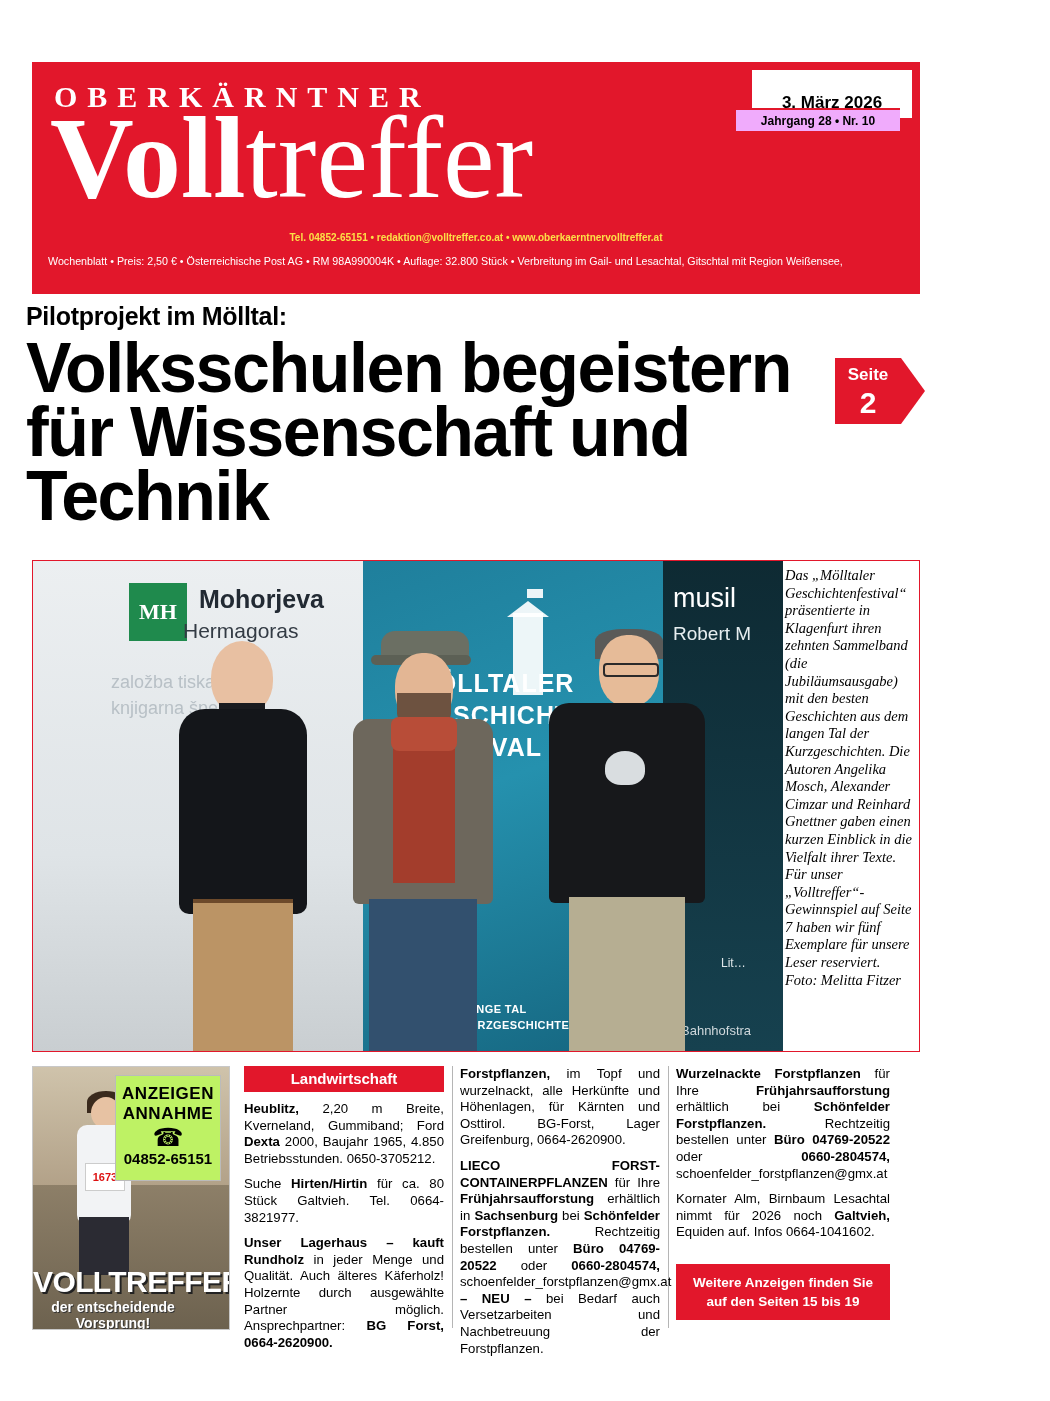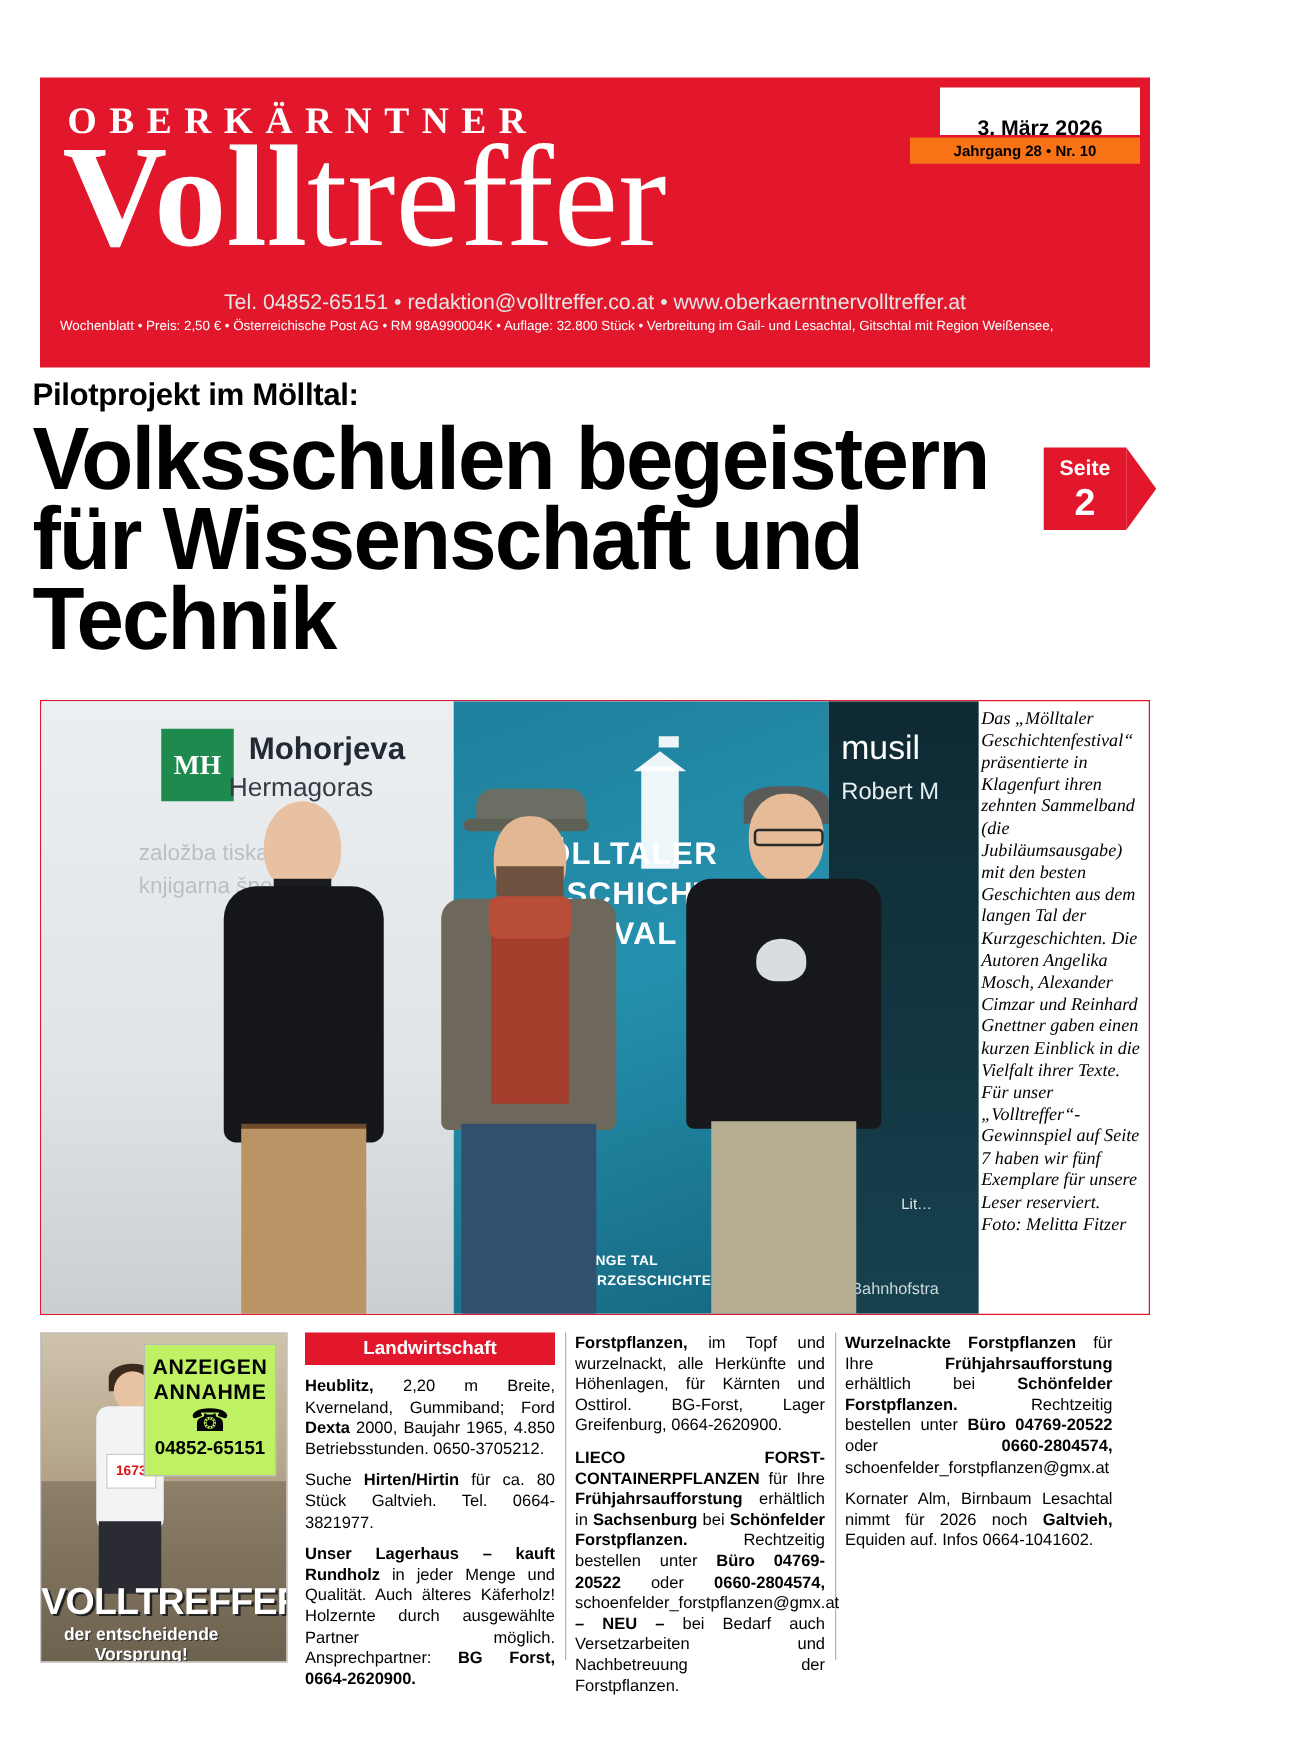--- a/index.html
+++ b/index.html
@@ -64,41 +64,41 @@
     background: #ffffff;
     color: #000000;
     text-align: center;
     font-size: 17px;
     font-weight: bold;
     padding: 23px 0 5px 0;
     box-sizing: border-box;
   }
   .issue-box {
     position: absolute;
-    right: 8px;
+    right: 20px;
     top: 46px;
-    width: 184px;
-    background: #f97316;
+    width: 164px;
+    background: #f0abfc;
     color: #000000;
     text-align: center;
     font-size: 12px;
     font-weight: bold;
     padding: 4px 0 3px 0;
     box-sizing: border-box;
     border-top: 2px solid #e2172b;
   }
   .contact-line {
     position: absolute;
     left: 0;
     right: 0;
     top: 170px;
     text-align: center;
-    font-size: 17px;
-    font-weight: normal;
-    color: #e5e5e5;
+    font-size: 10px;
+    font-weight: bold;
+    color: #fde047;
   }
   .legal-lines {
     position: absolute;
     left: 16px;
     right: 16px;
     top: 192px;
     font-size: 10.7px;
     line-height: 14.5px;
     color: #ffffff;
     text-align: left;
@@ -546,15 +546,16 @@
     <div class="col col-2">
       <p><span class="b">Forstpflanzen,</span> im Topf und wurzelnackt, alle Herkünfte und Höhenlagen, für Kärnten und Osttirol. BG-Forst, Lager Greifenburg, 0664-2620900.</p>
       <p><span class="b">LIECO FORST-CONTAINERPFLANZEN</span> für Ihre <span class="b">Frühjahrsaufforstung</span> erhältlich in <span class="b">Sachsenburg</span> bei <span class="b">Schönfelder Forstpflanzen.</span> Rechtzeitig bestellen unter <span class="b">Büro 04769-20522</span> oder <span class="b">0660-2804574,</span> schoenfelder_forstpflanzen@gmx.at <span class="b">– NEU –</span> bei Bedarf auch Versetzarbeiten und Nachbetreuung der Forstpflanzen.</p>
     </div>
 
     <div class="col col-3">
       <p><span class="b">Wurzelnackte Forstpflanzen</span> für Ihre <span class="b">Frühjahrsaufforstung</span> erhältlich bei <span class="b">Schönfelder Forstpflanzen.</span> Rechtzeitig bestellen unter <span class="b">Büro 04769-20522</span> oder <span class="b">0660-2804574,</span> schoenfelder_forstpflanzen@gmx.at</p>
       <p>Kornater Alm, Birnbaum Lesachtal nimmt für 2026 noch <span class="b">Galtvieh,</span> Equiden auf. Infos 0664-1041602.</p>
     </div>
 
+    <div class="more-ads">Weitere Anzeigen finden Sie auf den Seiten 15 bis 19</div>
   </div>
 
 </div>
 
 </body></html>

